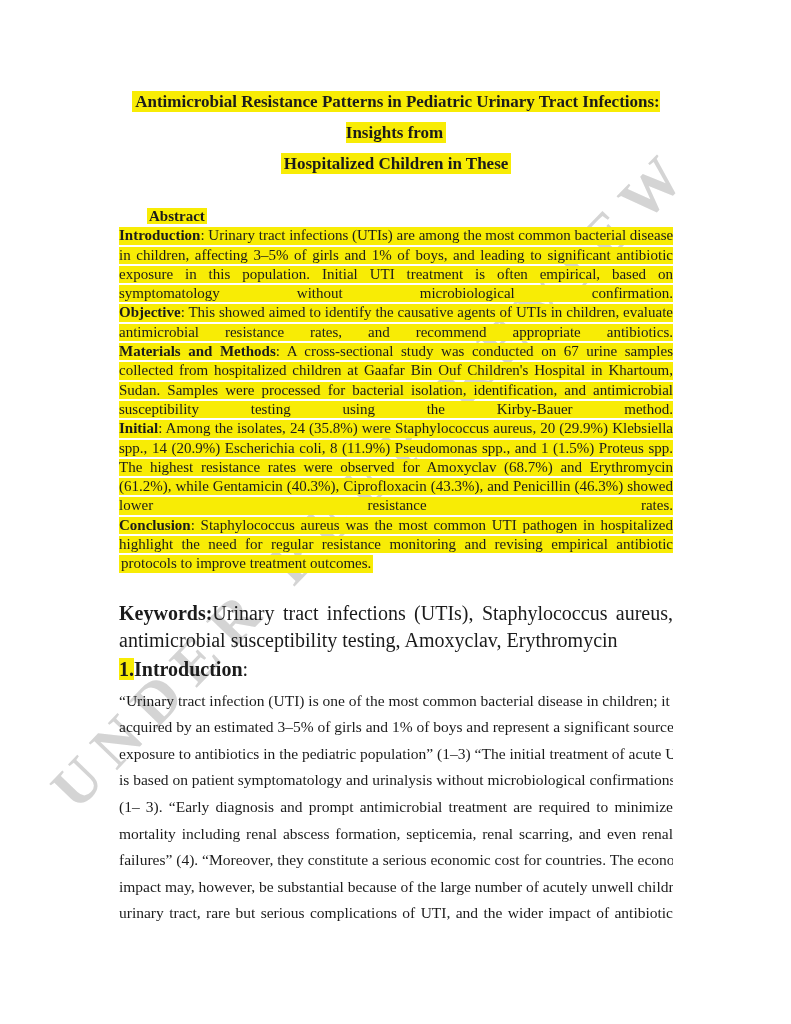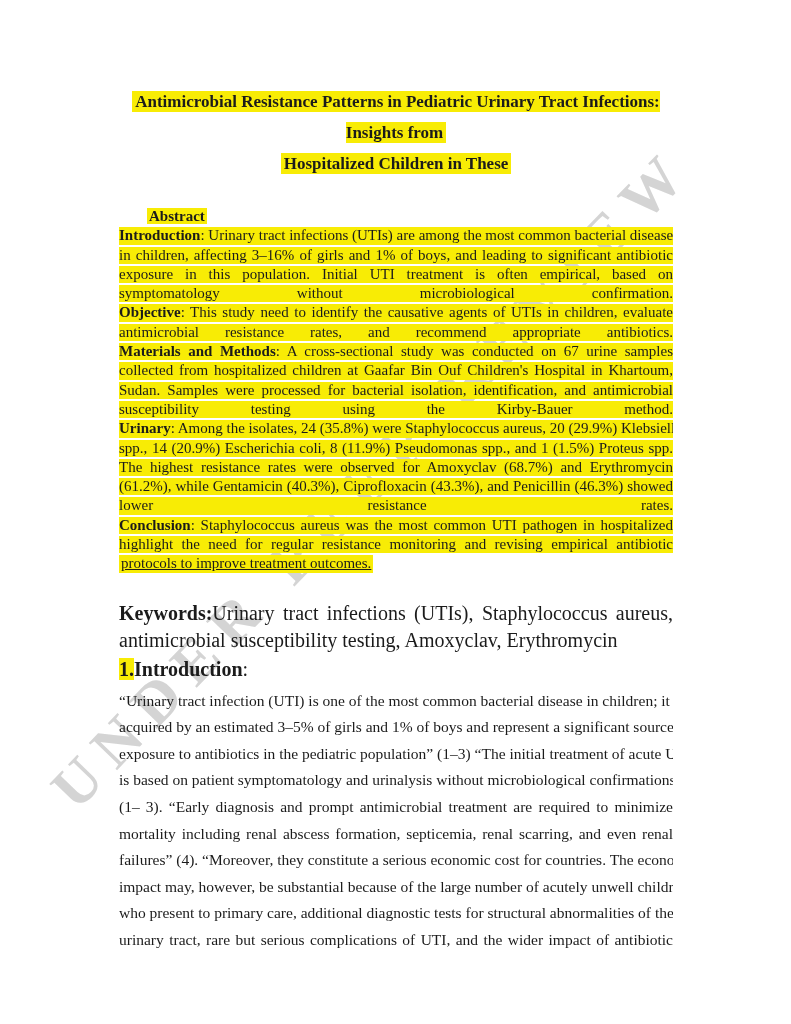--- a/index.html
+++ b/index.html
@@ -54,21 +54,21 @@
     background: var(--hl, #faf000);
     text-align: justify;
     text-align-last: justify;
     white-space: nowrap;
     overflow: hidden;
   }
   .abs .line.end {
     background: transparent;
     text-align-last: left;
   }
-  .abs .line.end .hl { padding: 8px 2px; text-decoration: underline; }
+  .abs .line.end .hl { padding: 8px 2px; }
 
   .kw { margin-top: 27px; font-size: 20px; }
   .kw .line {
     line-height: 27px;
     text-align: justify;
     text-align-last: justify;
     white-space: nowrap;
     overflow: hidden;
   }
   .kw .line.end { text-align-last: left; }
@@ -96,30 +96,30 @@
 
   <div class="title">
     <div><span class="hl">Antimicrobial Resistance Patterns in Pediatric Urinary Tract Infections: Insights from</span></div>
     <div><span class="hl">Hospitalized Children in These</span></div>
   </div>
 
   <div class="abs">
     <div class="headline"><span class="hl">Abstract</span></div>
     <div>
         <div class="line"><span class="b">Introduction</span><span>: Urinary tract infections (UTIs) are among the most common bacterial diseases</span></div>
-        <div class="line"><span>in children, affecting 3–16% of girls and 1% of boys, and leading to significant antibiotic</span></div>
+        <div class="line"><span>in children, affecting 3–5% of girls and 1% of boys, and leading to significant antibiotic</span></div>
         <div class="line"><span>exposure in this population. Initial UTI treatment is often empirical, based on</span></div>
         <div class="line"><span>symptomatology without microbiological confirmation.</span></div>
-        <div class="line"><span class="b">Objective</span><span>: This study need to identify the causative agents of UTIs in children, evaluate</span></div>
+        <div class="line"><span class="b">Objective</span><span>: This showed aimed to identify the causative agents of UTIs in children, evaluate</span></div>
         <div class="line"><span>antimicrobial resistance rates, and recommend appropriate antibiotics.</span></div>
         <div class="line"><span class="b">Materials and Methods</span><span>: A cross-sectional study was conducted on 67 urine samples</span></div>
         <div class="line"><span>collected from hospitalized children at Gaafar Bin Ouf Children's Hospital in Khartoum,</span></div>
         <div class="line"><span>Sudan. Samples were processed for bacterial isolation, identification, and antimicrobial</span></div>
         <div class="line"><span>susceptibility testing using the Kirby-Bauer method.</span></div>
-        <div class="line"><span class="b">Urinary</span><span>: Among the isolates, 24 (35.8%) were Staphylococcus aureus, 20 (29.9%) Klebsiella</span></div>
+        <div class="line"><span class="b">Initial</span><span>: Among the isolates, 24 (35.8%) were Staphylococcus aureus, 20 (29.9%) Klebsiella</span></div>
         <div class="line"><span>spp., 14 (20.9%) Escherichia coli, 8 (11.9%) Pseudomonas spp., and 1 (1.5%) Proteus spp.</span></div>
         <div class="line"><span>The highest resistance rates were observed for Amoxyclav (68.7%) and Erythromycin</span></div>
         <div class="line"><span>(61.2%), while Gentamicin (40.3%), Ciprofloxacin (43.3%), and Penicillin (46.3%) showed</span></div>
         <div class="line"><span>lower resistance rates.</span></div>
         <div class="line"><span class="b">Conclusion</span><span>: Staphylococcus aureus was the most common UTI pathogen in hospitalized</span></div>
         <div class="line"><span>highlight the need for regular resistance monitoring and revising empirical antibiotic</span></div>
         <div class="line end"><span class="hl"><span>protocols to improve treatment outcomes.</span></span></div>
       </div>
   </div>
 
@@ -134,17 +134,16 @@
 
   <div class="body-par">
       <div class="line"><span>“Urinary tract infection (UTI) is one of the most common bacterial disease in children; it is</span></div>
       <div class="line"><span>acquired by an estimated 3–5% of girls and 1% of boys and represent a significant source of</span></div>
       <div class="line"><span>exposure to antibiotics in the pediatric population” (1–3) “The initial treatment of acute UTI</span></div>
       <div class="line"><span>is based on patient symptomatology and urinalysis without microbiological confirmations”</span></div>
       <div class="line"><span>(1– 3). “Early diagnosis and prompt antimicrobial treatment are required to minimize</span></div>
       <div class="line"><span>mortality including renal abscess formation, septicemia, renal scarring, and even renal</span></div>
       <div class="line"><span>failures” (4). “Moreover, they constitute a serious economic cost for countries. The economic</span></div>
       <div class="line"><span>impact may, however, be substantial because of the large number of acutely unwell children</span></div>
-      <div class="line"><span>who present to primary care, additional diagnostic tests for structural abnormalities of the</span></div>
       <div class="line"><span>urinary tract, rare but serious complications of UTI, and the wider impact of antibiotic</span></div>
     </div>
 
 </div>
 
 </body></html>

